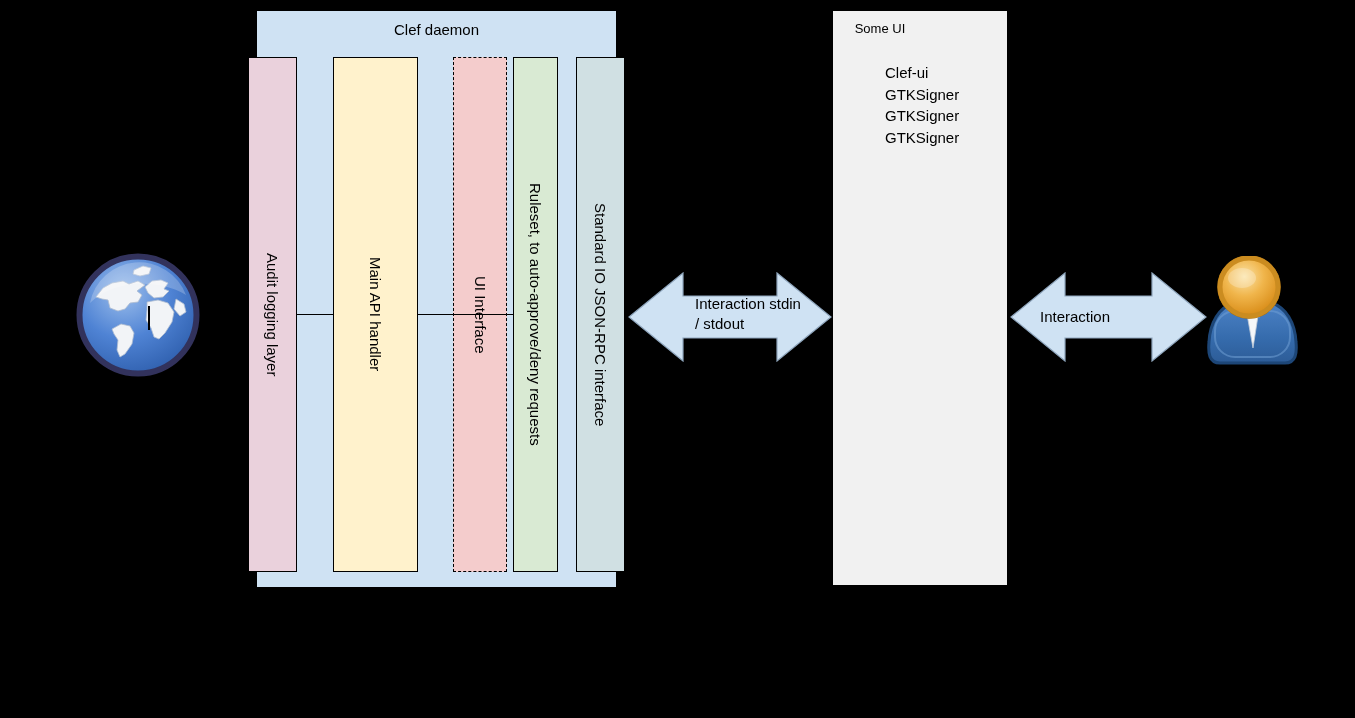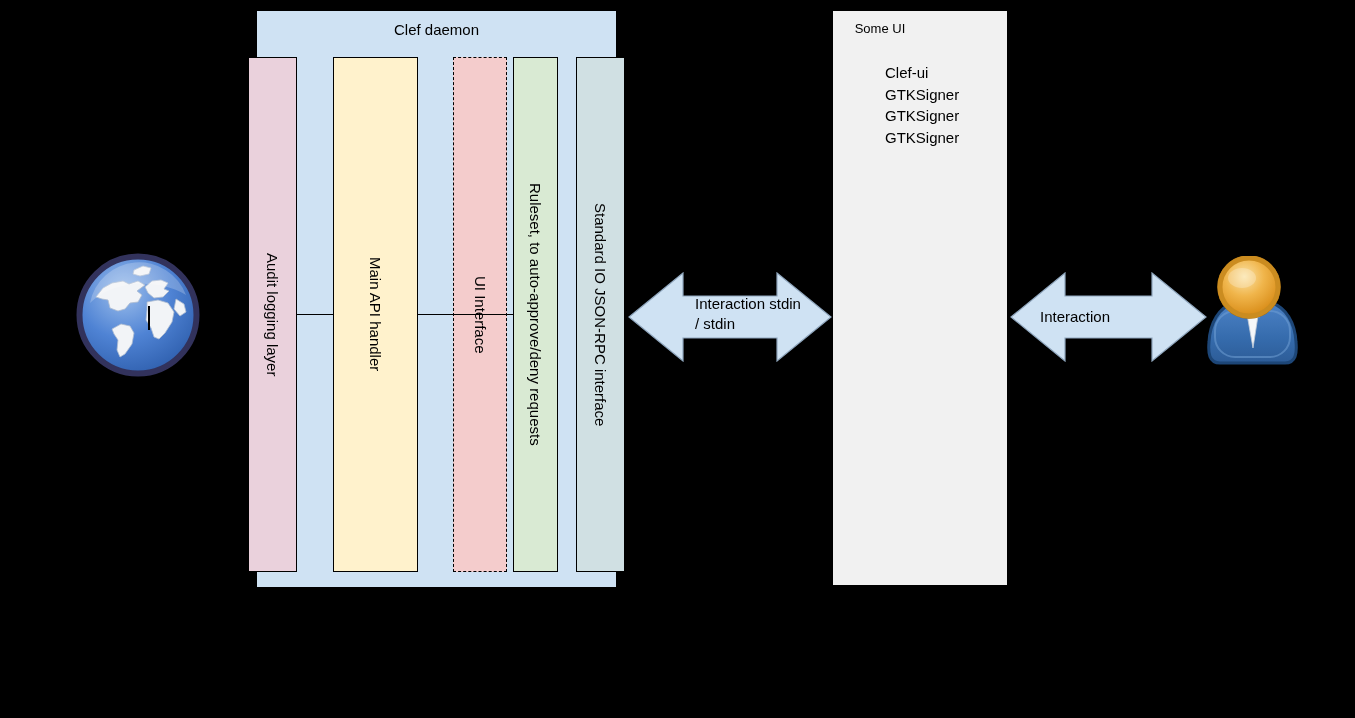--- a/index.html
+++ b/index.html
@@ -96,21 +96,21 @@
 
   <div class="abs hline hline-a"></div>
   <div class="abs hline hline-b"></div>
 
   <div class="abs arrow-wrap arrow-io">
     <svg width="204" height="90" viewBox="0 0 204 90">
       <polygon points="1,45 55,1 55,24 149,24 149,1 203,45 149,89 149,66 55,66 55,89" fill="#cfe2f3" stroke="#8fa6bd" stroke-width="1.2"></polygon>
     </svg>
     <div class="arrow-label">
       <div>Interaction stdin</div>
-      <div>/ stdin</div>
+      <div>/ stdout</div>
     </div>
   </div>
 
   <div class="abs someui-box"></div>
   <div class="abs someui-title">Some UI</div>
   <div class="abs someui-list">
     <div>Clef-ui</div>
     <div>GTKSigner</div>
     <div>GTKSigner</div>
     <div>GTKSigner</div>

